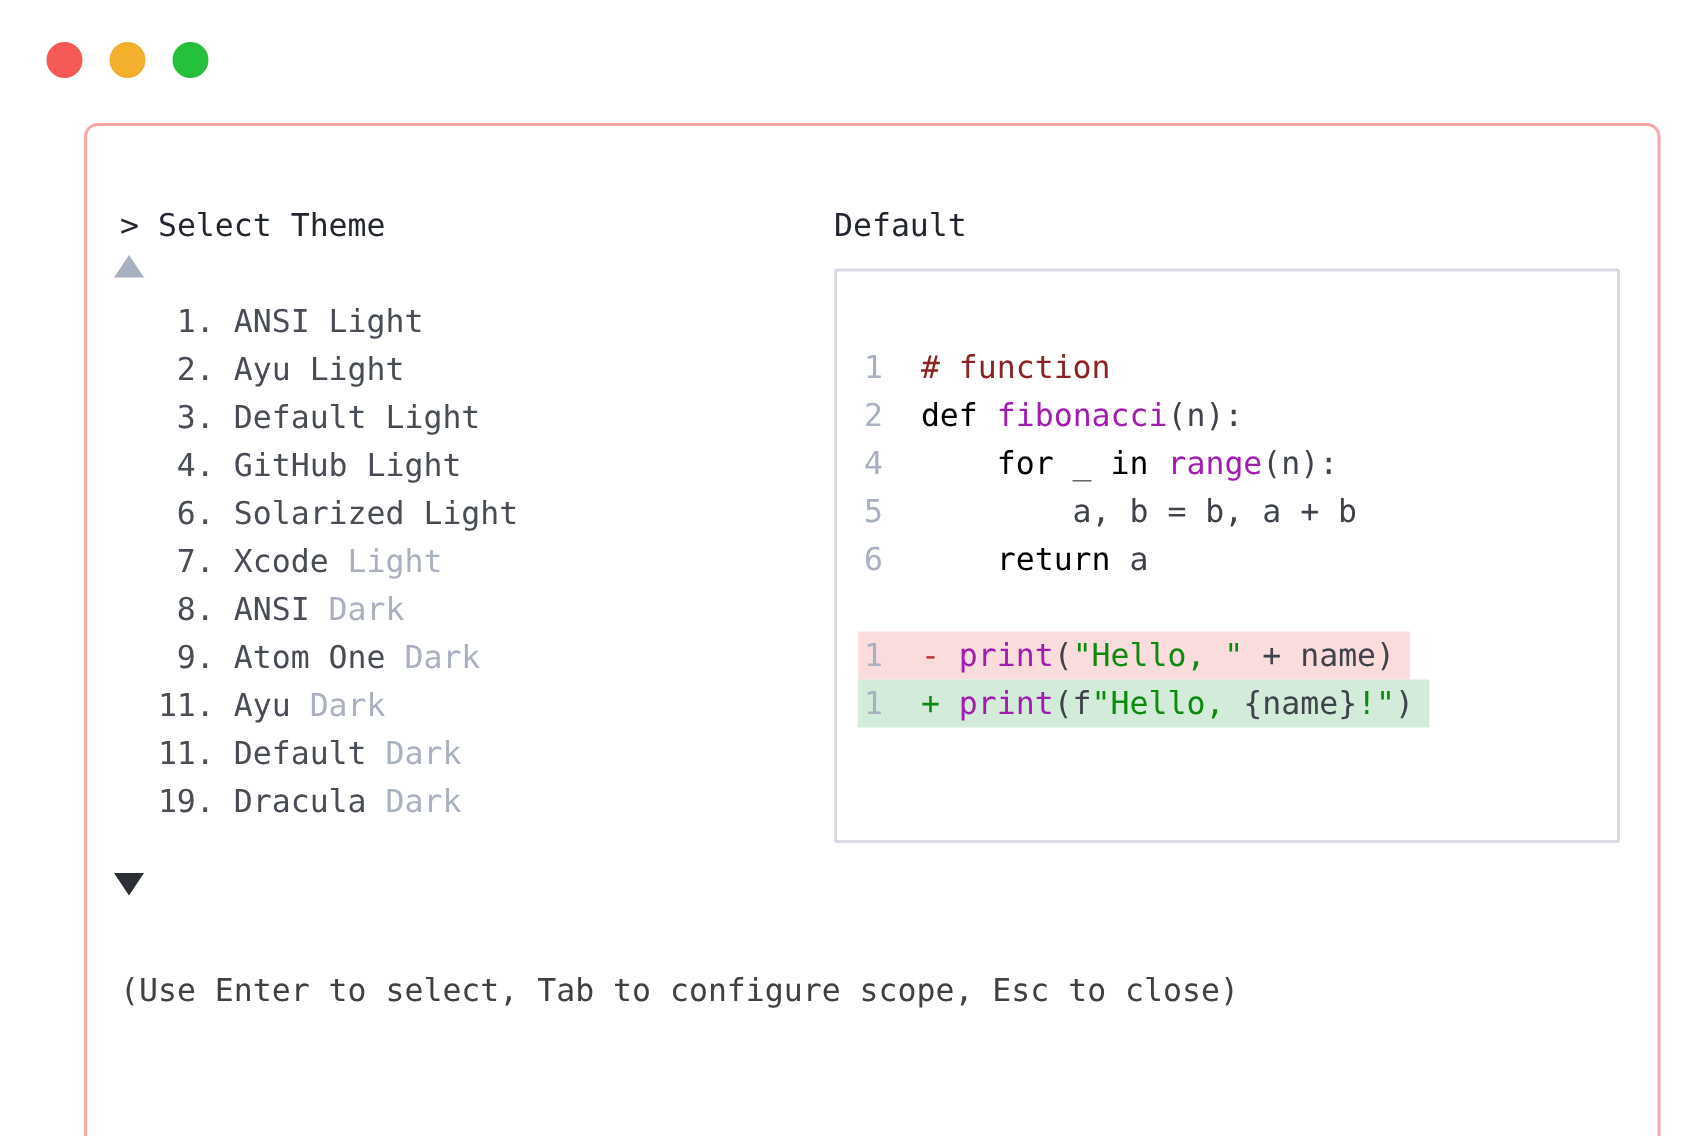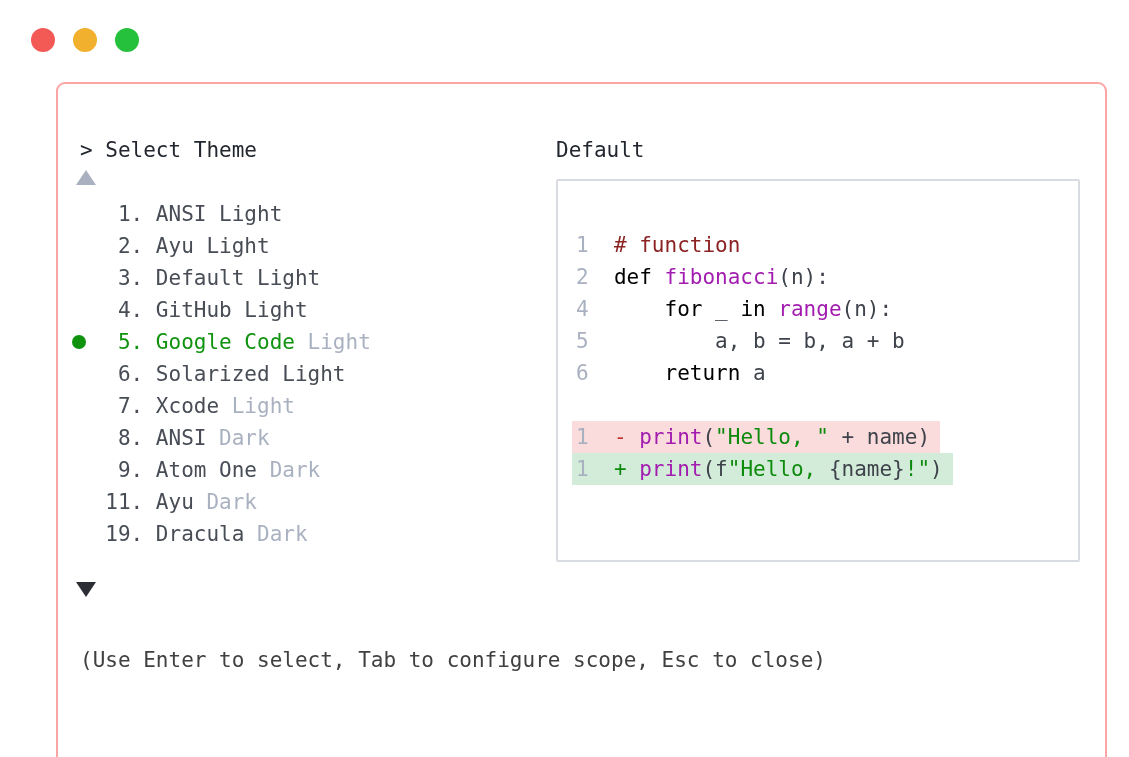--- a/index.html
+++ b/index.html
@@ -72,26 +72,26 @@
 <div class="panel">
   <div class="prompt">&gt; Select Theme</div>
 
   <div class="tri-up"></div>
 
   <div class="theme-list">
       <div class="theme-row"><span class="num">1.</span><span class="nm"> ANSI</span><span class="variant"> Light</span></div>
       <div class="theme-row"><span class="num">2.</span><span class="nm"> Ayu</span><span class="variant"> Light</span></div>
       <div class="theme-row"><span class="num">3.</span><span class="nm"> Default</span><span class="variant"> Light</span></div>
       <div class="theme-row"><span class="num">4.</span><span class="nm"> GitHub</span><span class="variant"> Light</span></div>
-      <div class="theme-row selected"><span class="sel-dot"></span><span class="num">5.</span><span class="nm"> Google Code</span><span class="variant muted"> Light</span></div>
       <div class="theme-row"><span class="num">6.</span><span class="nm"> Solarized</span><span class="variant"> Light</span></div>
       <div class="theme-row"><span class="num">7.</span><span class="nm"> Xcode</span><span class="variant muted"> Light</span></div>
       <div class="theme-row"><span class="num">8.</span><span class="nm"> ANSI</span><span class="variant muted"> Dark</span></div>
       <div class="theme-row"><span class="num">9.</span><span class="nm"> Atom One</span><span class="variant muted"> Dark</span></div>
       <div class="theme-row"><span class="num">11.</span><span class="nm"> Ayu</span><span class="variant muted"> Dark</span></div>
+      <div class="theme-row"><span class="num">11.</span><span class="nm"> Default</span><span class="variant muted"> Dark</span></div>
       <div class="theme-row"><span class="num">19.</span><span class="nm"> Dracula</span><span class="variant muted"> Dark</span></div>
     </div>
 
   <div class="tri-down"></div>
 
   <div class="footer-hint">(Use Enter to select, Tab to configure scope, Esc to close)</div>
 
   <div class="preview-label">Default</div>
 
   <div class="preview-box">

